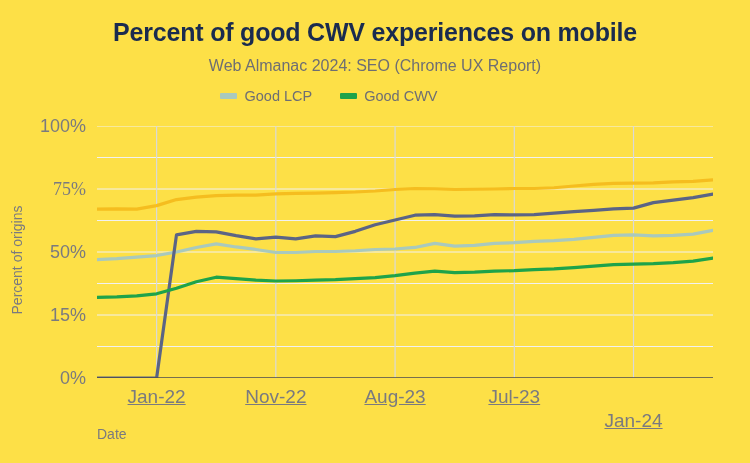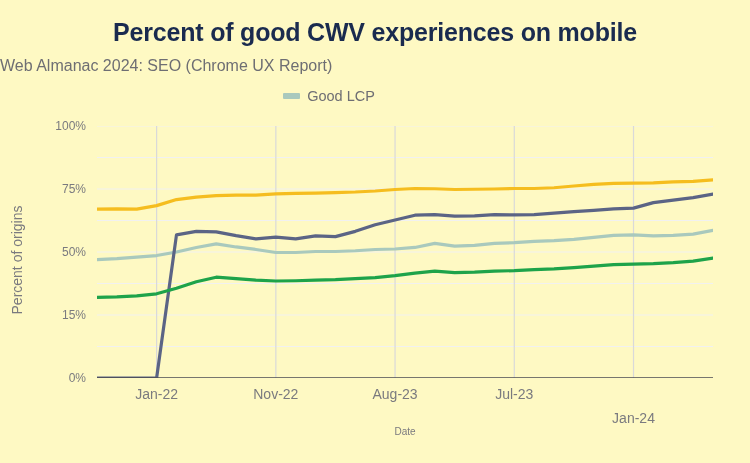--- a/index.html
+++ b/index.html
@@ -7,38 +7,39 @@
     margin: 0; padding: 0;
     width: 750px; height: 463px;
     background: #ffffff;
     font-family: "Liberation Sans", sans-serif;
     overflow: hidden;
   }
   #chart-root {
     position: relative;
     width: 750px;
     height: 463px;
-    background: #fef9c3;
+    background: #fde047;
   }
   
   .chart-title {
     position: absolute;
     left: 0; top: 18px;
     width: 750px;
     text-align: center;
     font-size: 25px;
     font-weight: bold;
     color: #1a2b4f;
     letter-spacing: -0.2px;
     white-space: nowrap;
   }
   .chart-subtitle {
     position: absolute;
     left: 0; top: 57px;
     width: 750px;
+    text-align: center;
     font-size: 16px;
     font-weight: normal;
     color: #6e6e73;
     white-space: nowrap;
   }
   
   .legend {
     position: absolute;
     left: 0; top: 88px;
     width: 658px;
@@ -75,44 +76,44 @@
   #plot svg { display: block; }
   .ylabels {
     position: absolute;
     left: 0; top: 0;
     width: 94px; height: 463px;
   }
   .ylabels span {
     position: absolute;
     right: 8px;
     text-align: right;
-    font-size: 12px;
+    font-size: 18px;
     color: #7a7a7f;
     transform: translateY(-50%);
     white-space: nowrap;
   }
   .xlabels {
     position: absolute;
     left: 0; top: 0;
     width: 750px; height: 463px;
   }
   .xlabels span {
     position: absolute;
     top: 386px;
-    font-size: 14px;
+    font-size: 19px;
     color: #7a7a7f;
     transform: translateX(-50%);
     white-space: nowrap;
+    text-decoration: underline;
   }
   .axis-title-x {
     position: absolute;
     left: 97px; top: 426px;
     width: 616px;
-    text-align: center;
-    font-size: 10px;
+    font-size: 14px;
     color: #7a7a7f;
   }
   .axis-title-y {
     position: absolute;
     left: -63px;
     top: 252px;
     width: 160px;
     text-align: center;
     font-size: 14px;
     color: #7a7a7f;
@@ -125,20 +126,24 @@
 
 <div id="chart-root">
 
   <div class="chart-title">Percent of good CWV experiences on mobile</div>
   <div class="chart-subtitle">Web Almanac 2024: SEO (Chrome UX Report)</div>
 
   <div class="legend" id="legend">
       <div class="legend-item">
         <span class="legend-swatch" style="background: rgb(169, 201, 189);"></span>
         <span class="legend-label">Good LCP</span>
+      </div>
+      <div class="legend-item">
+        <span class="legend-swatch" style="background: rgb(30, 163, 74);"></span>
+        <span class="legend-label">Good CWV</span>
       </div>
     </div>
 
   <div id="plot">
     <svg id="plot-svg" width="616" height="252" viewBox="0 0 616 252">
         <line x1="0" y1="220.5" x2="616" y2="220.5" stroke="#f1f1f1" stroke-width="1"></line>
         <line x1="0" y1="157.5" x2="616" y2="157.5" stroke="#f1f1f1" stroke-width="1"></line>
         <line x1="0" y1="94.5" x2="616" y2="94.5" stroke="#f1f1f1" stroke-width="1"></line>
         <line x1="0" y1="31.5" x2="616" y2="31.5" stroke="#f1f1f1" stroke-width="1"></line>
         <line x1="0" y1="189" x2="616" y2="189" stroke="#f1f1f1" stroke-width="1"></line>
@@ -156,21 +161,21 @@
         <polyline points="0.00,171.36 19.87,170.86 39.74,169.85 59.61,167.83 79.48,162.29 99.35,155.74 119.23,151.20 139.10,152.71 158.97,154.22 178.84,154.98 198.71,154.73 218.58,154.22 238.45,153.72 258.32,152.71 278.19,151.70 298.06,149.69 317.94,147.17 337.81,145.15 357.68,146.66 377.55,146.16 397.42,145.15 417.29,144.65 437.16,143.64 457.03,142.88 476.90,141.62 496.77,140.11 516.65,138.60 536.52,138.10 556.39,137.59 576.26,136.58 596.13,135.07 616.00,132.05" fill="none" stroke="#1ea34a" stroke-width="3.2" stroke-linejoin="round" stroke-linecap="round"></polyline>
         <line x1="0" y1="252" x2="616" y2="252" stroke="#4a4a52" stroke-width="1.6"></line>
         <line x1="59.61290322580645" y1="252" x2="59.61290322580645" y2="257" stroke="#4a4a52" stroke-width="1.4"></line>
       </svg>
   </div>
 
   <div class="ylabels" id="ylabels">
       <span style="top: 378px;">0%</span>
       <span style="top: 315px;">15%</span>
       <span style="top: 252px; text-align: right;">50%</span>
-      <span style="top: 189px;">75%</span>
+      <span style="top: 189px; font-family: Liberation Serif, serif;">75%</span>
       <span style="top: 126px;">100%</span>
     </div>
   <div class="xlabels" id="xlabels">
       <span style="left: 156.613px;">Jan-22</span>
       <span style="left: 275.839px;">Nov-22</span>
       <span style="left: 395.065px;">Aug-23</span>
       <span style="left: 514.29px;">Jul-23</span>
       <span style="left: 633.516px; margin-top: 24px;">Jan-24</span>
     </div>
 

